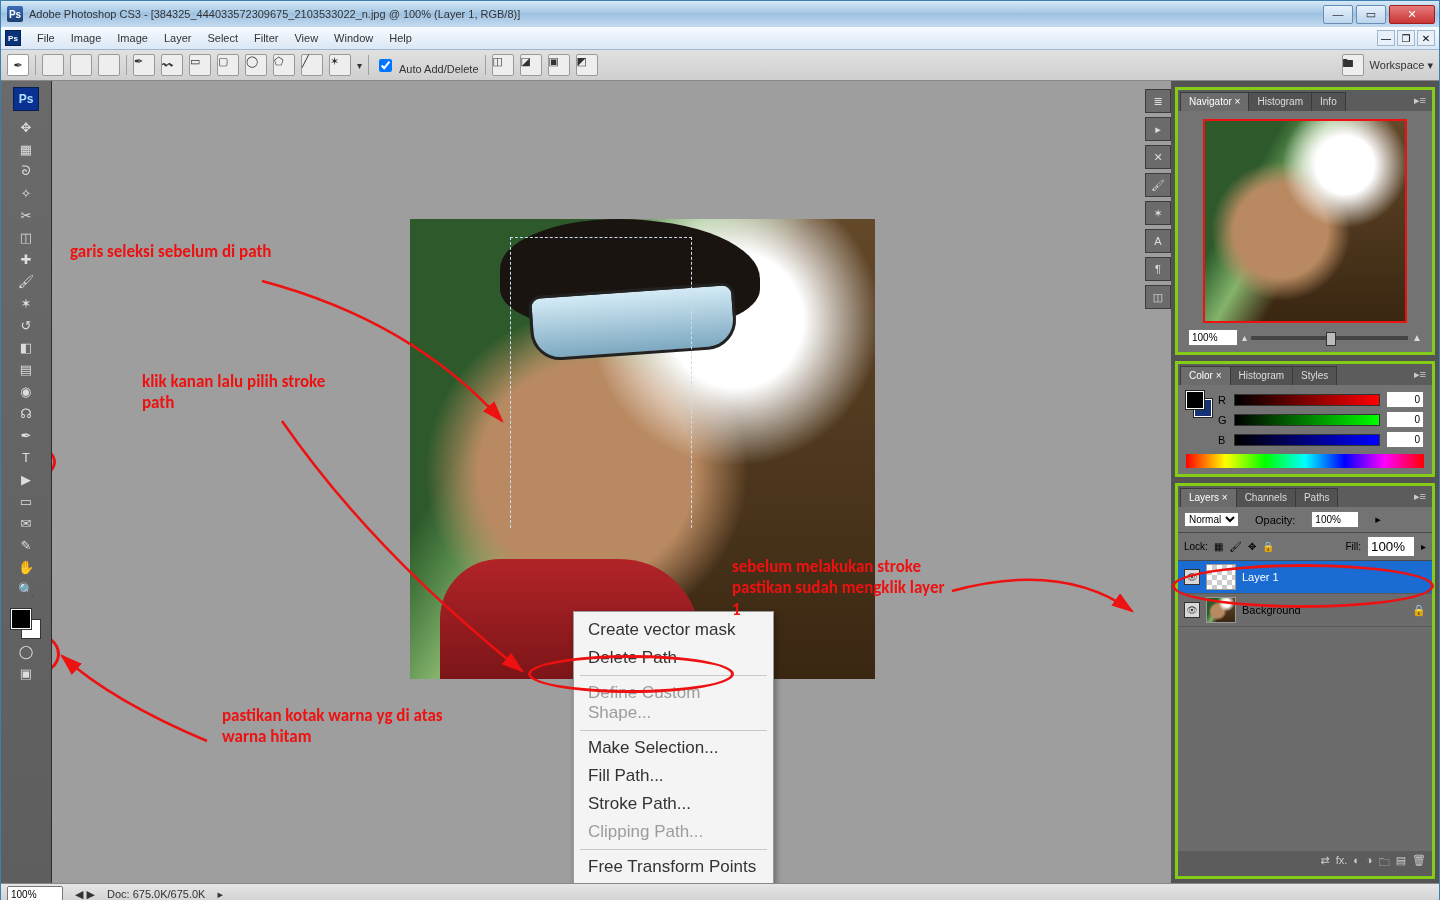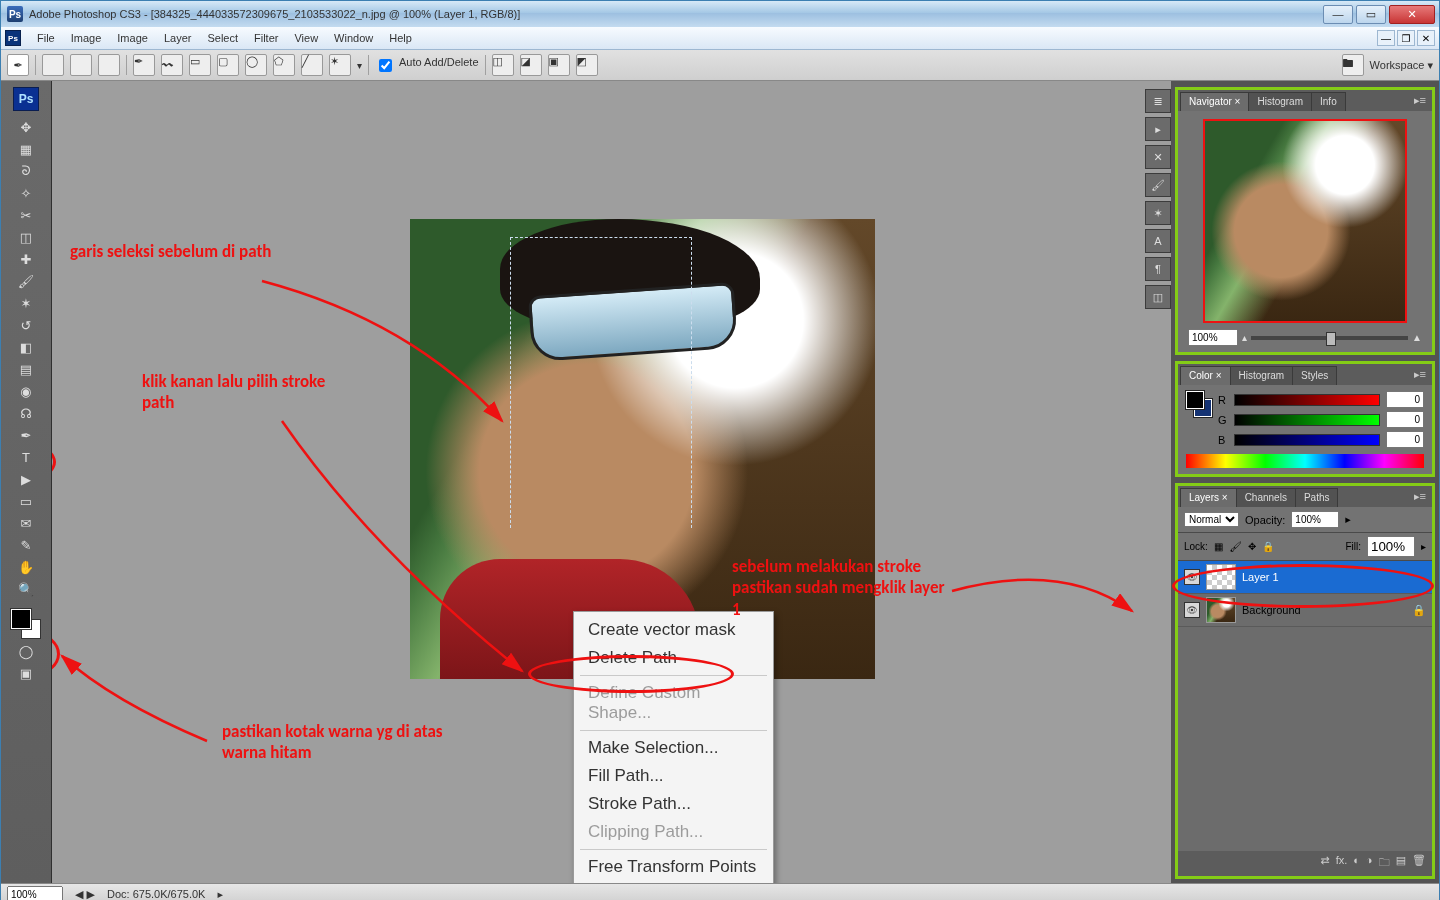--- a/index.html
+++ b/index.html
@@ -10,21 +10,21 @@
 .win-btn{width:28px;height:17px;border-radius:2px;border:1px solid #6b8db3;background:linear-gradient(#e6f0fa,#bcd6ed);display:flex;align-items:center;justify-content:center;font-size:11px}
 .win-btn.close{width:44px;background:linear-gradient(#e77a7a,#c83535);border-color:#a02020;color:#fff}
 .menubar{height:22px;background:linear-gradient(#f7fbff,#dae7f5);display:flex;align-items:center;padding:0 4px;border-bottom:1px solid #9db7d1}
 .menubar .sys-icon{width:14px;height:14px;background:#09337a;color:#fff;font-size:8px;font-weight:bold;display:flex;align-items:center;justify-content:center;margin-right:8px;border:1px solid #07204d}
 .menubar .mitem{padding:2px 8px;color:#333}
 .menubar .doc-ctrls{margin-left:auto;display:flex;gap:2px}
 .menubar .doc-ctrls span{width:16px;height:14px;border:1px solid #9db7d1;background:#e8f1fa;display:flex;align-items:center;justify-content:center;font-size:10px}
 .toolbar{height:30px;background:linear-gradient(#e1e1e1,#cfcfcf);border-bottom:1px solid #888;display:flex;align-items:center;padding:0 6px;gap:6px;color:#333}
 .toolbar .sep{width:1px;height:20px;background:#a0a0a0}
 .toolbar .btn{width:20px;height:20px;border:1px solid #999;background:#eee;border-radius:2px}
-.toolbar label{font-size:11px;display:flex;align-items:flex-start;gap:4px}
+.toolbar label{font-size:11px;display:flex;align-items:flex-end;gap:4px}
 .workspace-btn{margin-left:auto;display:flex;align-items:center;gap:6px}
 .work-area{position:relative;height:calc(900px - 26px - 22px - 30px - 20px);display:flex;background:#535353}
 .toolbox{width:50px;background:linear-gradient(#6a6a6a,#5e5e5e);border-right:1px solid #2f2f2f;display:flex;flex-direction:column;align-items:center;padding-top:6px;gap:2px}
 .toolbox .ps-logo{width:24px;height:22px;background:#0a3092;color:#aee1ff;font-weight:bold;font-size:12px;display:flex;align-items:center;justify-content:center;border:1px solid #0a1d50;margin-bottom:4px}
 .toolbox .tool{width:24px;height:20px;display:flex;align-items:center;justify-content:center;color:#ddd;font-size:13px}
 .toolbox .swatch-box{margin-top:8px;position:relative;width:30px;height:30px}
 .toolbox .fg-sw{position:absolute;width:18px;height:18px;background:#000;border:1px solid #fff;outline:1px solid #333;left:0;top:0;z-index:2}
 .toolbox .bg-sw{position:absolute;width:18px;height:18px;background:#fff;border:1px solid #333;right:0;bottom:0}
 .canvas-area{flex:1;position:relative;background:#9e9e9e;overflow:hidden}
 .img-stage{position:absolute;left:358px;top:138px;width:465px;height:460px;background:#fff}
@@ -68,21 +68,21 @@
 .mini-sw .bgm{position:absolute;right:0;bottom:0;width:16px;height:16px;background:#153374;border:1px solid #fff;outline:1px solid #222}
 .rgb-rows{flex:1;display:flex;flex-direction:column;gap:3px}
 .rgb-row{display:flex;align-items:center;gap:6px}
 .rgb-row .lbl{width:10px}
 .rgb-row .grad{flex:1;height:10px;border:1px solid #333}
 .rgb-row input{width:30px;font-size:10px;text-align:right}
 .grad.r{background:linear-gradient(90deg,#000,#f00)}
 .grad.g{background:linear-gradient(90deg,#000,#0f0)}
 .grad.b{background:linear-gradient(90deg,#000,#00f)}
 .spectrum{height:14px;margin:0 8px 6px;background:linear-gradient(90deg,red,yellow,lime,cyan,blue,magenta,red)}
-.layer-ctrl{display:flex;align-items:center;gap:6px;padding:4px 6px;border-bottom:1px solid #4a4a4a}
+.layer-ctrl{display:flex;align-items:center;gap:16px;padding:4px 6px;border-bottom:1px solid #4a4a4a}
 .layer-ctrl select,.layer-ctrl input{font-size:10px}
 .lock-row{display:flex;align-items:center;gap:6px;padding:3px 6px;border-bottom:1px solid #4a4a4a;font-size:10px}
 .layerlist{background:#6c6c6c}
 .layer-row{display:flex;align-items:center;gap:6px;padding:3px 6px;border-bottom:1px solid #5a5a5a}
 .layer-row.selected{background:#1a6bd2;color:#fff}
 .eye{width:14px;height:14px;border:1px solid #333;background:#d8d8d8;display:flex;align-items:center;justify-content:center;font-size:9px;color:#333}
 .thumb{width:28px;height:24px;border:1px solid #999;background:#fff}
 .thumb.checker{background:repeating-conic-gradient(#ccc 0 25%,#fff 0 50%) 0 0/10px 10px}
 .thumb.photo-thumb{background:
   radial-gradient(circle at 70% 22%,#fff 0 14%,transparent 30%),
@@ -211,21 +211,21 @@
         <div class="cmi">Fill Path...</div>
         <div class="cmi">Stroke Path...</div>
         <div class="cmi disabled">Clipping Path...</div>
         <hr>
         <div class="cmi">Free Transform Points</div>
       </div>
 
       <div class="annot" style="left:18px;top:160px;width:230px">garis seleksi sebelum di path</div>
       <div class="annot" style="left:90px;top:290px;width:200px">klik kanan lalu pilih stroke path</div>
       <div class="annot" style="left:680px;top:475px;width:220px">sebelum melakukan stroke pastikan sudah mengklik layer 1</div>
-      <div class="annot" style="left:170px;top:640px;width:260px">pastikan kotak warna yg di atas warna hitam</div>
+      <div class="annot" style="left:170px;top:624px;width:260px">pastikan kotak warna yg di atas warna hitam</div>
 
       <div class="circle" style="left:-38px;top:365px;width:36px;height:26px"></div>
       <div class="circle" style="left:-42px;top:552px;width:44px;height:36px"></div>
       <div class="circle" style="left:476px;top:574px;width:200px;height:32px"></div>
 
       <svg class="arrow-svg" style="left:0;top:0" width="1100" height="800">
         <defs>
             <marker id="ah" markerWidth="10" markerHeight="10" refX="8" refY="3" orient="auto">
               <path d="M0,0 L9,3 L0,6 Z" fill="#e11"></path>
             </marker>

